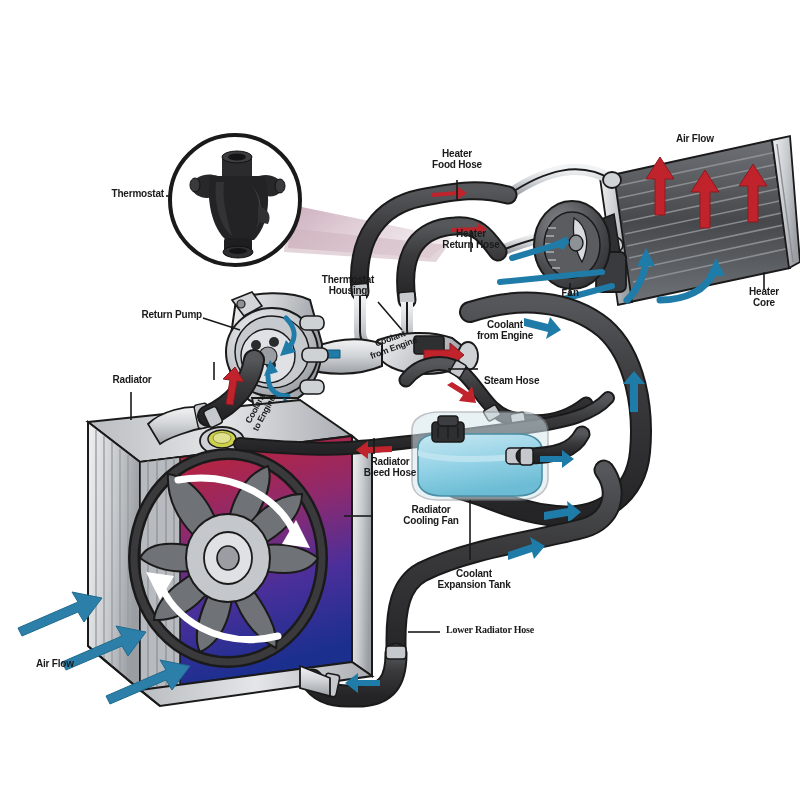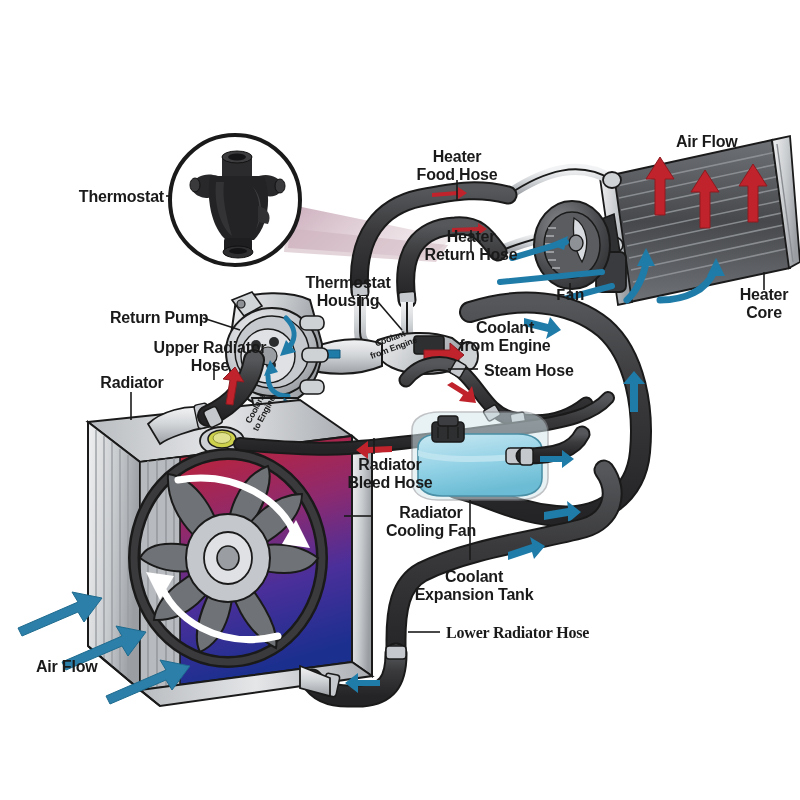--- a/index.html
+++ b/index.html
@@ -6,21 +6,21 @@
   html,body{margin:0;padding:0;background:#ffffff;}
   body{width:800px;height:800px;overflow:hidden;
        font-family:"Liberation Sans","DejaVu Sans",sans-serif;}
   #stage{position:relative;width:800px;height:800px;background:#ffffff;}
   svg#diagram{position:absolute;top:0;left:0;width:800px;height:800px;display:block;}
   .lbl{position:absolute;font-weight:bold;color:#1a1a1a;line-height:1.12;
        letter-spacing:-0.2px;white-space:pre;}
   .lbl.c{text-align:center;}
   .lbl.r{text-align:right;}
   .lbl.l{text-align:left;}
-  .sz13{font-size:16px;}
+  .sz13{font-size:10px;}
   .sz9{font-size:8.8px;}
   .rot-b{transform:rotate(-62deg);transform-origin:left top;}
   .rot-c{transform:rotate(-20deg);transform-origin:left top;}
 </style>
 </head>
 <body>
 
 <div id="stage">
 
 <svg id="diagram" viewBox="0 0 800 800">
@@ -445,35 +445,33 @@
 
 <div class="lbl l sz13" style="left:676px; top:133px; width:100px;">Air Flow</div>
 
 <div class="lbl c sz13" style="left:540px; top:288px; width:60px;font-family:Liberation Mono, monospace;">Fan</div>
 
 <div class="lbl c sz13" style="left:728px; top:286px; width:72px;">Heater
 Core</div>
 
 <div class="lbl r sz13" style="left:110px; top:309px; width:92px;">Return Pump</div>
 
-<div class="lbl c sz13" style="left:142px; top:339px; width:136px;">Upper Radiator
-Hose</div>
 
 <div class="lbl c sz13" style="left:94px;  top:374px; width:76px;">Radiator</div>
 
 <div class="lbl c sz13" style="left:452px; top:319px; width:106px;">Coolant
 from Engine</div>
 
 <div class="lbl c sz9 rot-c" style="left:352px; top:348px; width:78px;">Coolant
 from Engine</div>
 
 <div class="lbl c sz9 rot-b" style="left:236px; top:436px; width:66px;">Coolant
 to Engine</div>
 
-<div class="lbl l sz13" style="left:484px; top:362px; width:110px;">Steam Hose</div>
+<div class="lbl l sz13" style="left:484px; top:375px; width:110px;">Steam Hose</div>
 
 <div class="lbl c sz13" style="left:338px; top:456px; width:104px;">Radiator
 Bleed Hose</div>
 
 <div class="lbl c sz13" style="left:376px; top:504px; width:110px;">Radiator
 Cooling Fan</div>
 
 <div class="lbl c sz13" style="left:412px; top:568px; width:124px;">Coolant
 Expansion Tank</div>
 

